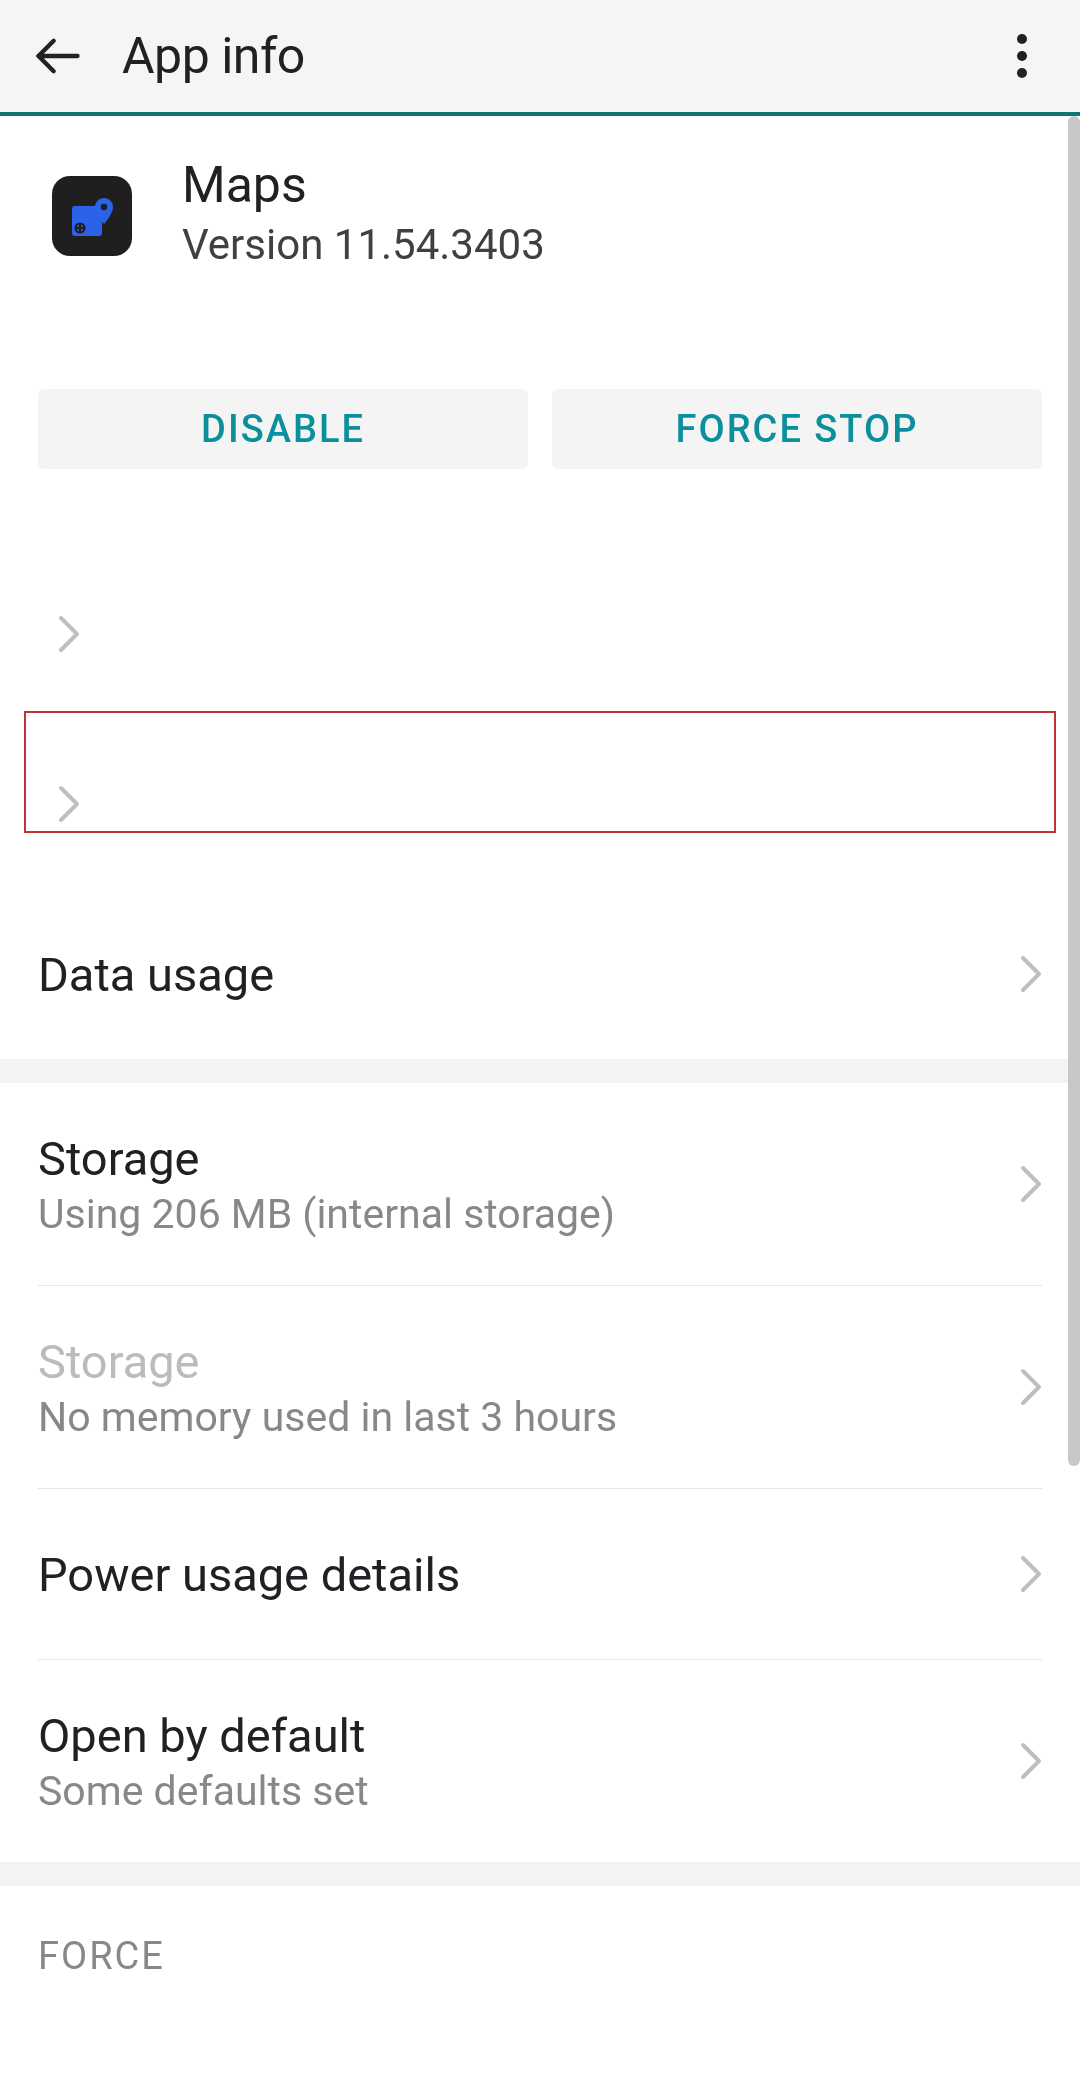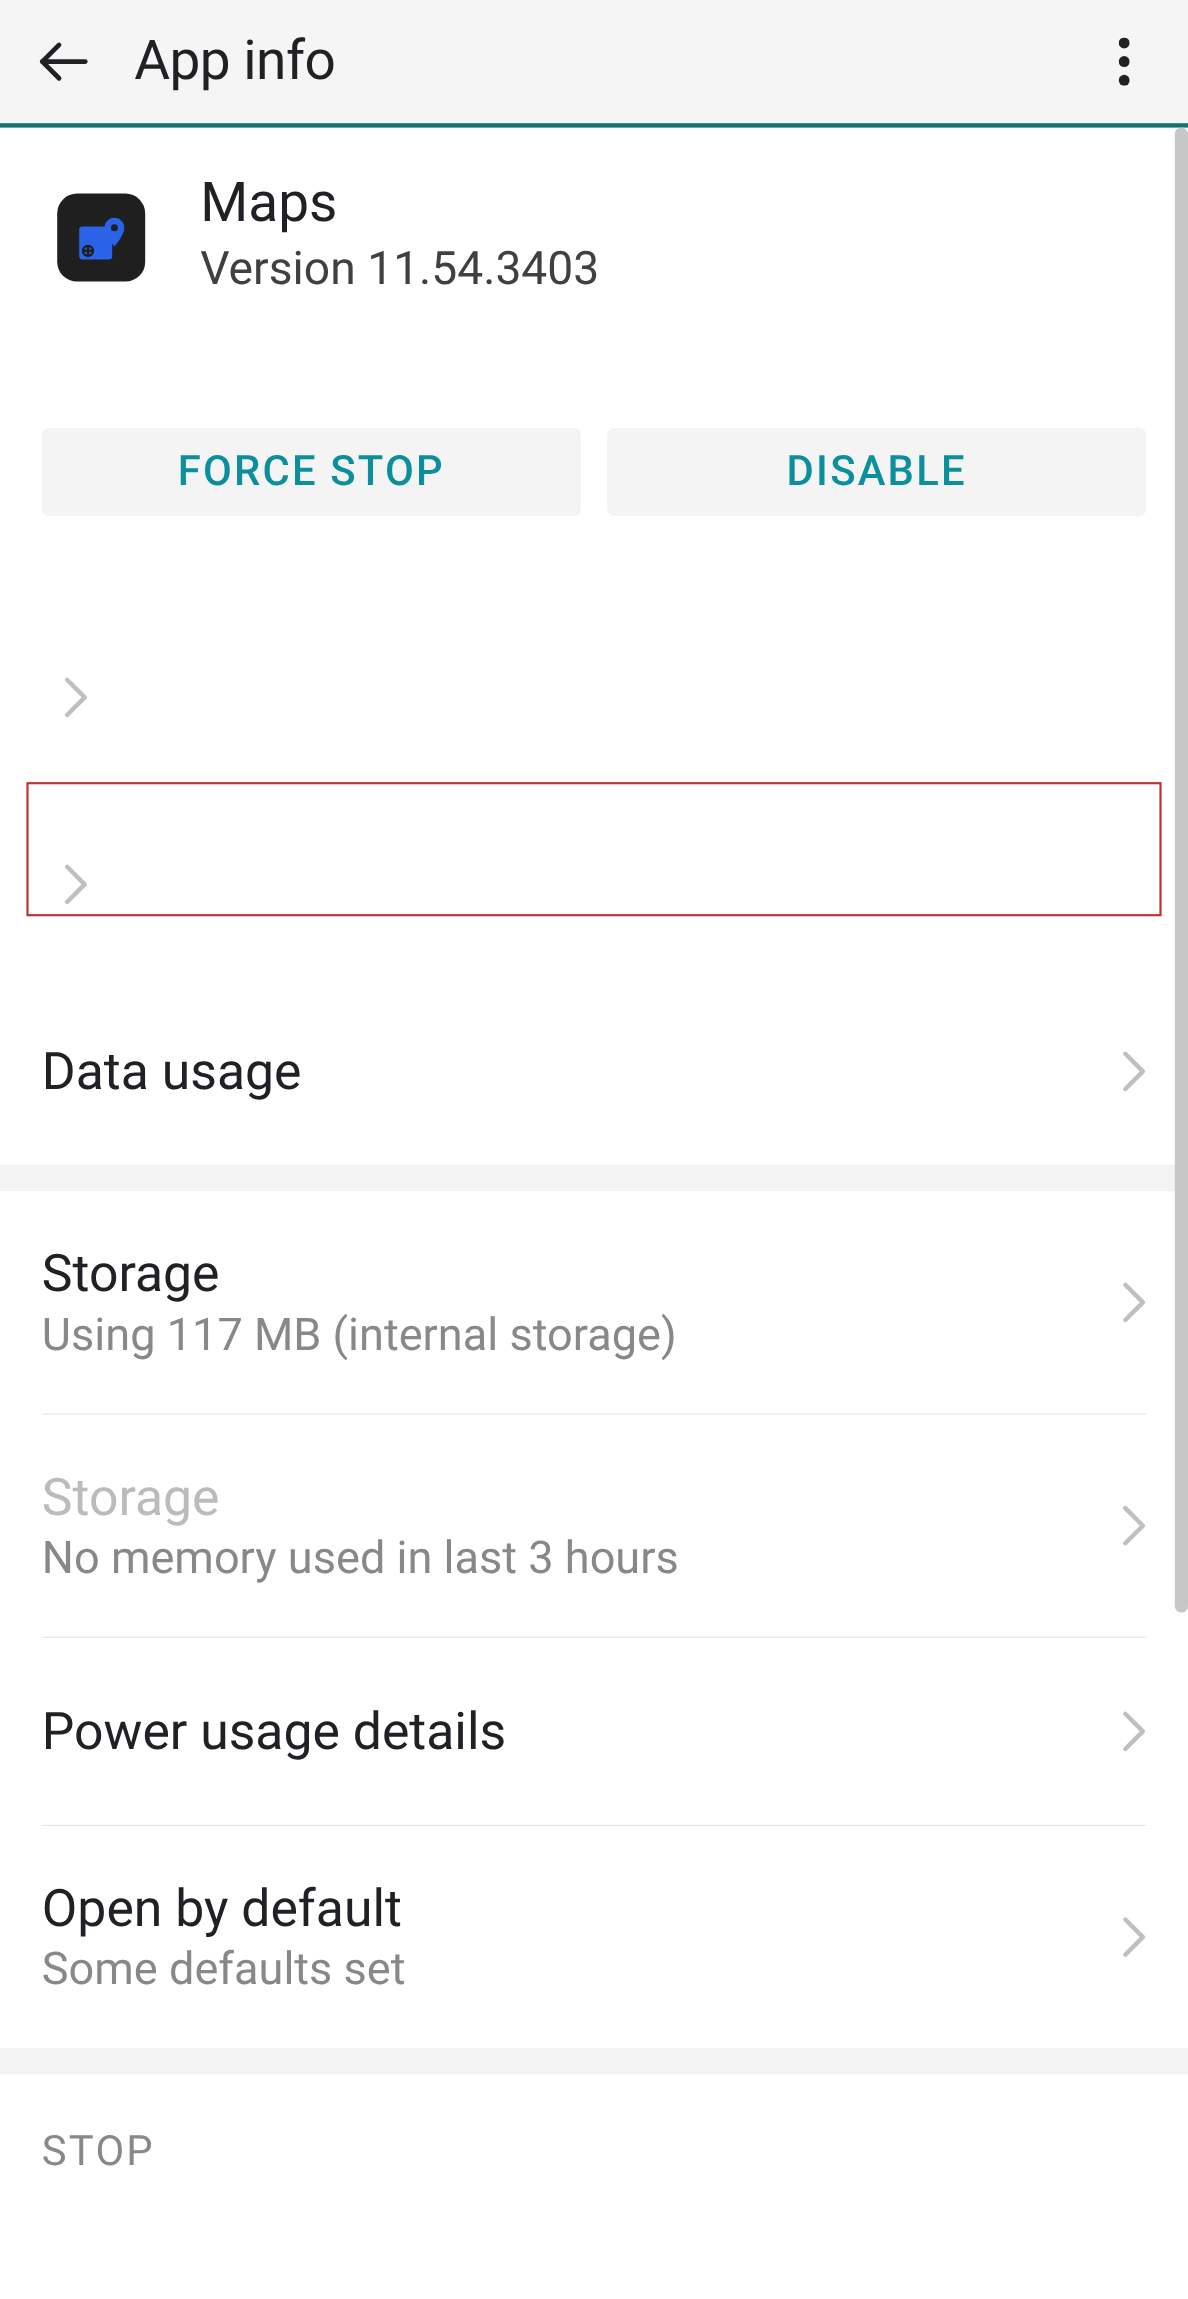--- a/index.html
+++ b/index.html
@@ -199,22 +199,22 @@
         <line x1="7.5" y1="36" x2="16.5" y2="36" stroke="#1f1f1f" stroke-width="2.2"></line>
       </svg>
     </div>
     <div class="app-meta">
       <div class="app-name">Maps</div>
       <div class="app-version">Version 11.54.3403</div>
     </div>
   </div>
 
   <div class="button-row">
+    <div class="action-btn">DISABLE</div>
     <div class="action-btn">FORCE STOP</div>
-    <div class="action-btn">DISABLE</div>
   </div>
 
   <div class="section first-rows">
     <div class="row single">
       <svg class="chevron" width="22" height="38" viewBox="0 0 22 38">
           <polyline points="3,3 19,19 3,35" fill="none" stroke="#bfbfbf" stroke-width="4" stroke-linecap="round" stroke-linejoin="round"></polyline>
         </svg>
     </div>
     <div class="row single">
       <svg class="chevron" width="22" height="38" viewBox="0 0 22 38">
@@ -230,21 +230,21 @@
         </svg>
     </div>
   </div>
 
   <div class="group-divider"></div>
 
   <div class="section">
     <div class="row multi">
       <div class="texts">
         <div class="row-title">Storage</div>
-        <div class="row-sub">Using 117 MB (internal storage)</div>
+        <div class="row-sub">Using 206 MB (internal storage)</div>
       </div>
       <svg class="chevron" width="22" height="38" viewBox="0 0 22 38">
           <polyline points="3,3 19,19 3,35" fill="none" stroke="#bfbfbf" stroke-width="4" stroke-linecap="round" stroke-linejoin="round"></polyline>
         </svg>
     </div>
     <div class="inner-divider"></div>
     <div class="row multi">
       <div class="texts">
         <div class="row-title disabled">Storage</div>
         <div class="row-sub">No memory used in last 3 hours</div>
@@ -270,17 +270,17 @@
       </div>
       <svg class="chevron" width="22" height="38" viewBox="0 0 22 38">
           <polyline points="3,3 19,19 3,35" fill="none" stroke="#bfbfbf" stroke-width="4" stroke-linecap="round" stroke-linejoin="round"></polyline>
         </svg>
     </div>
   </div>
 
   <div class="group-divider"></div>
 
   <div class="section">
-    <div class="section-label">STOP</div>
+    <div class="section-label">FORCE</div>
   </div>
 
   <div class="highlight"></div>
 </div>
 
 </body></html>

